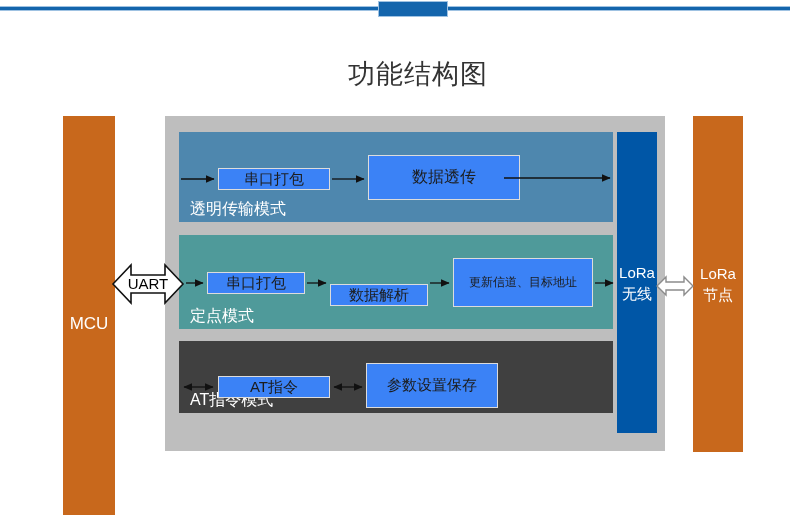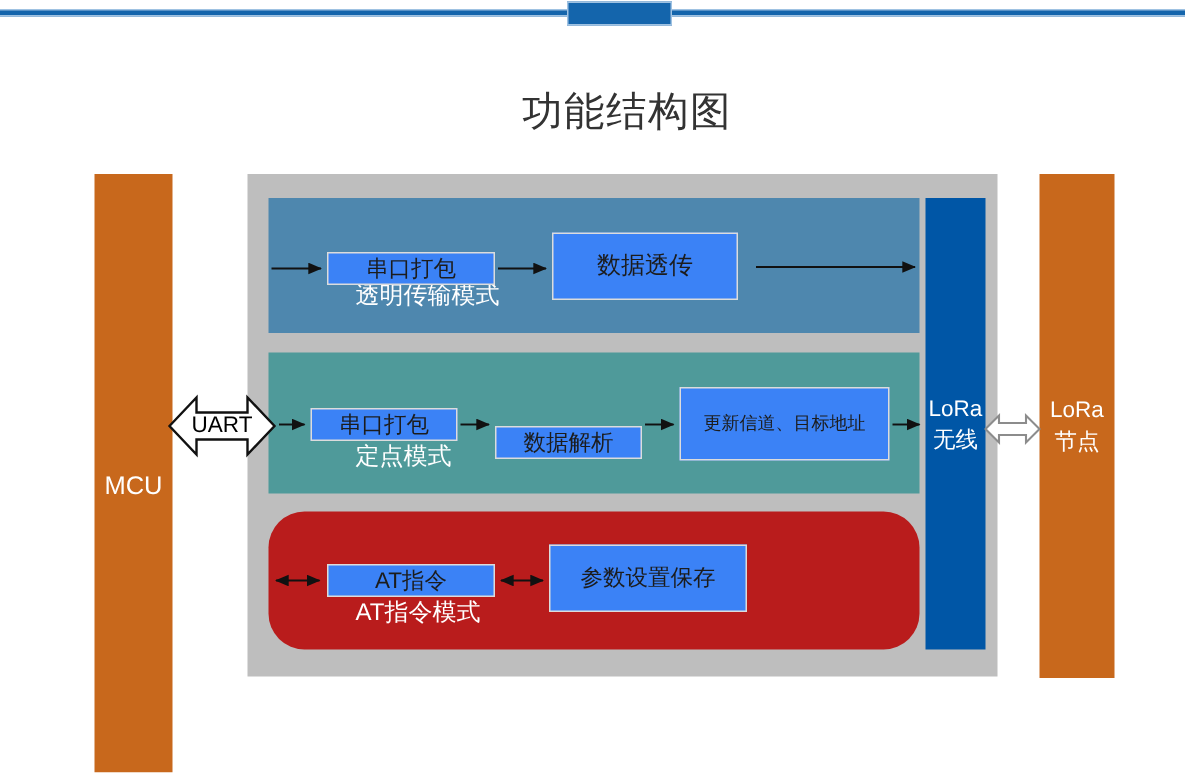--- a/index.html
+++ b/index.html
@@ -26,29 +26,29 @@
   .bar-mcu  { left:63px;  top:116px; width:52px; height:416px; font-size:17px; }
   .bar-node { left:693px; top:116px; width:50px; height:336px; font-size:15px; line-height:21px; }
   .bar-lora { left:617px; top:132px; width:40px; height:301px; background:#0056a6;
               font-size:15px; line-height:21px; }
 
   
   .container-gray { left:165px; top:116px; width:500px; height:335px; background:#bebebe; }
   .band { left:179px; width:434px; }
   .band-1 { top:132px; height:90px; background:#4e87ae; }
   .band-2 { top:235px; height:94px; background:#4f9a9a; }
-  .band-3 { top:341px; height:92px; background:#b91c1c;border-radius:24px; }
-  .band-label { position:absolute; left:11px; bottom:14px; color:#ffffff; font-size:16px;margin-left:47px; }
+  .band-3 { top:341px; height:72px; background:#404040; }
+  .band-label { position:absolute; left:11px; bottom:2px; color:#ffffff; font-size:16px; }
 
   
   .wbox { background:#3b82f6; border:1px solid #dcdcdc; box-sizing:border-box;
           display:flex; align-items:center; justify-content:center;
           color:#1c1c1c; font-size:15px; white-space:nowrap; }
   .b1-box1 { left:218px; top:168px; width:112px; height:22px; }
-  .b1-box2 { left:368px; top:155px; width:124px; height:45px; font-size:16px; }
+  .b1-box2 { left:368px; top:155px; width:152px; height:45px; font-size:16px; }
   .b2-box1 { left:207px; top:272px; width:98px;  height:22px; }
   .b2-box2 { left:330px; top:284px; width:98px;  height:22px; }
   .b2-box3 { left:453px; top:258px; width:140px; height:49px; font-size:12px; }
   .b3-box1 { left:218px; top:376px; width:112px; height:22px; }
   .b3-box2 { left:366px; top:363px; width:132px; height:45px; font-size:15px; }
 
   
   .connectors { left:0; top:0; width:790px; height:515px; pointer-events:none; }
 
   

